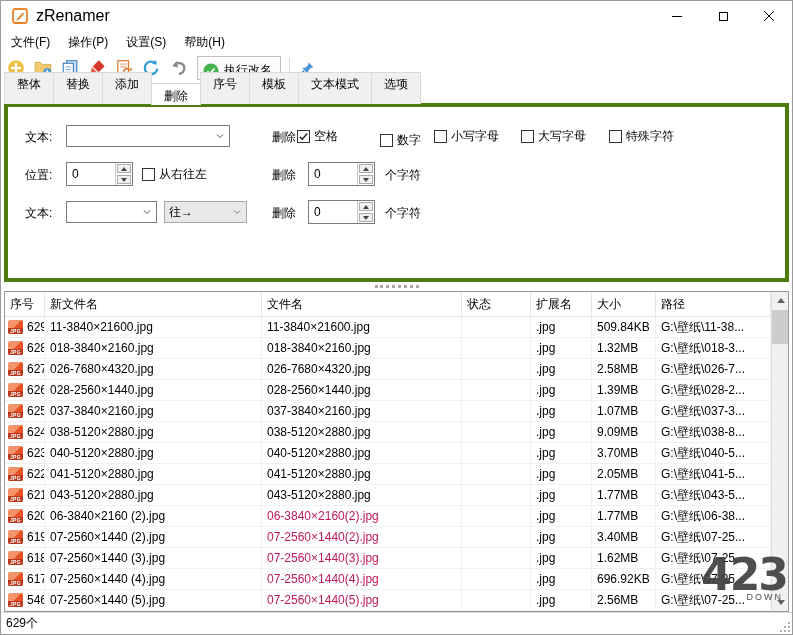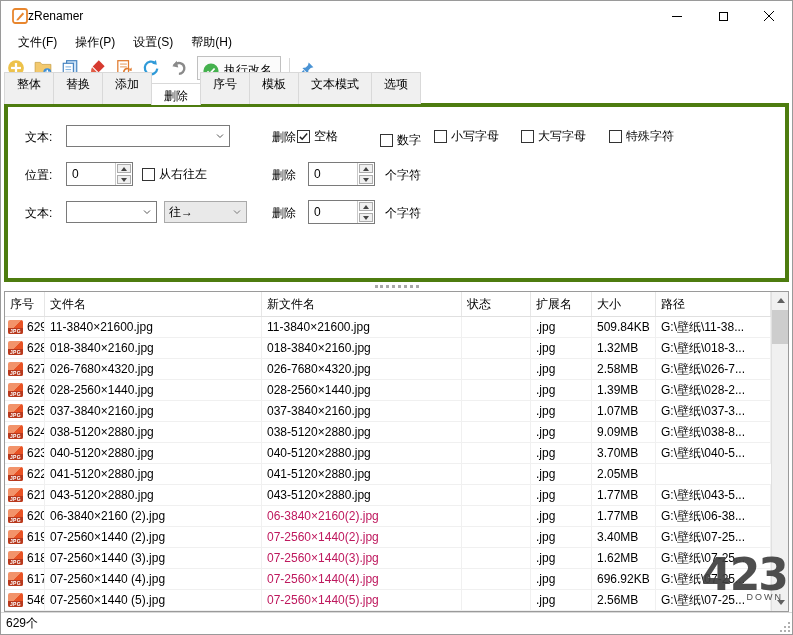--- a/index.html
+++ b/index.html
@@ -3,29 +3,29 @@
 <meta charset="utf-8">
 <style>
   * { margin:0; padding:0; box-sizing:border-box; }
   html,body { background:#d8d8d8; }
   body { font-family:"Liberation Sans","DejaVu Sans",sans-serif; font-size:12px; color:#000; }
   .window { width:793px; height:635px; background:#fff; border:1px solid #9a9a9a; display:flex; flex-direction:column; position:relative; overflow:hidden; }
 
   
   .titlebar { height:30px; flex:none; display:flex; align-items:center; }
   .app-icon { width:16px; height:16px; margin-left:11px; flex:none; }
-  .title-text { font-size:12px; }
+  .title-text { margin-left:8px; font-size:16px; }
   .title-spacer { flex:1; }
   .winbtn { width:46px; height:30px; display:flex; align-items:center; justify-content:center; }
   .min-glyph { width:10px; height:1px; background:#000; }
   .max-glyph { width:9px; height:9px; border:1px solid #000; }
   .close-glyph { width:10px; height:10px; }
 
   
-  .menubar { height:22px; flex:none; display:flex; align-items:center; padding-left:8px; }
+  .menubar { height:22px; flex:none; display:flex; align-items:center; padding-left:1px; }
   .menu-item { padding:3px 9px; }
 
   
   .toolbar { height:29px; flex:none; display:flex; align-items:center; padding-left:5px; gap:7px; }
   .tb-icon { width:20px; height:20px; display:flex; align-items:center; justify-content:center; }
   .tb-icon svg { width:18px; height:18px; }
   .exec-btn { display:flex; align-items:center; gap:5px; border:1px solid #c0c0c0; background:#fbfbfb; padding:8px 8px 2px 5px; height:24px; margin-left:2px; }
   .exec-btn svg { width:16px; height:16px; }
   .tb-sep { width:1px; height:20px; background:#d8d8d8; margin:0 1px; }
 
@@ -309,22 +309,22 @@
     <span class="p-label" style="left:377px; top:98px;">个字符</span>
   </div>
 
   <div class="splitter">
       <span class="splitter-grip"></span>
     </div>
 
   <div class="table-wrap">
     <div class="thead" id="thead">
         <div class="th">序号</div>
+        <div class="th">新文件名</div>
         <div class="th">文件名</div>
-        <div class="th">新文件名</div>
         <div class="th">状态</div>
         <div class="th">扩展名</div>
         <div class="th">大小</div>
         <div class="th">路径</div>
       </div>
     <div class="tbody" id="tbody">
         <div class="trow">
           <div class="td td-no">
             <span class="jpg-icon">
               <span class="jpg-txt">JPG</span>
@@ -427,20 +427,21 @@
             <span class="jpg-icon">
               <span class="jpg-txt">JPG</span>
             </span>
             <span>622</span>
           </div>
           <div class="td">041-5120×2880.jpg</div>
           <div class="td">041-5120×2880.jpg</div>
           <div class="td"></div>
           <div class="td">.jpg</div>
           <div class="td">2.05MB</div>
+          <div class="td">G:\壁纸\041-5...</div>
         </div>
         <div class="trow">
           <div class="td td-no">
             <span class="jpg-icon">
               <span class="jpg-txt">JPG</span>
             </span>
             <span>621</span>
           </div>
           <div class="td">043-5120×2880.jpg</div>
           <div class="td">043-5120×2880.jpg</div>

